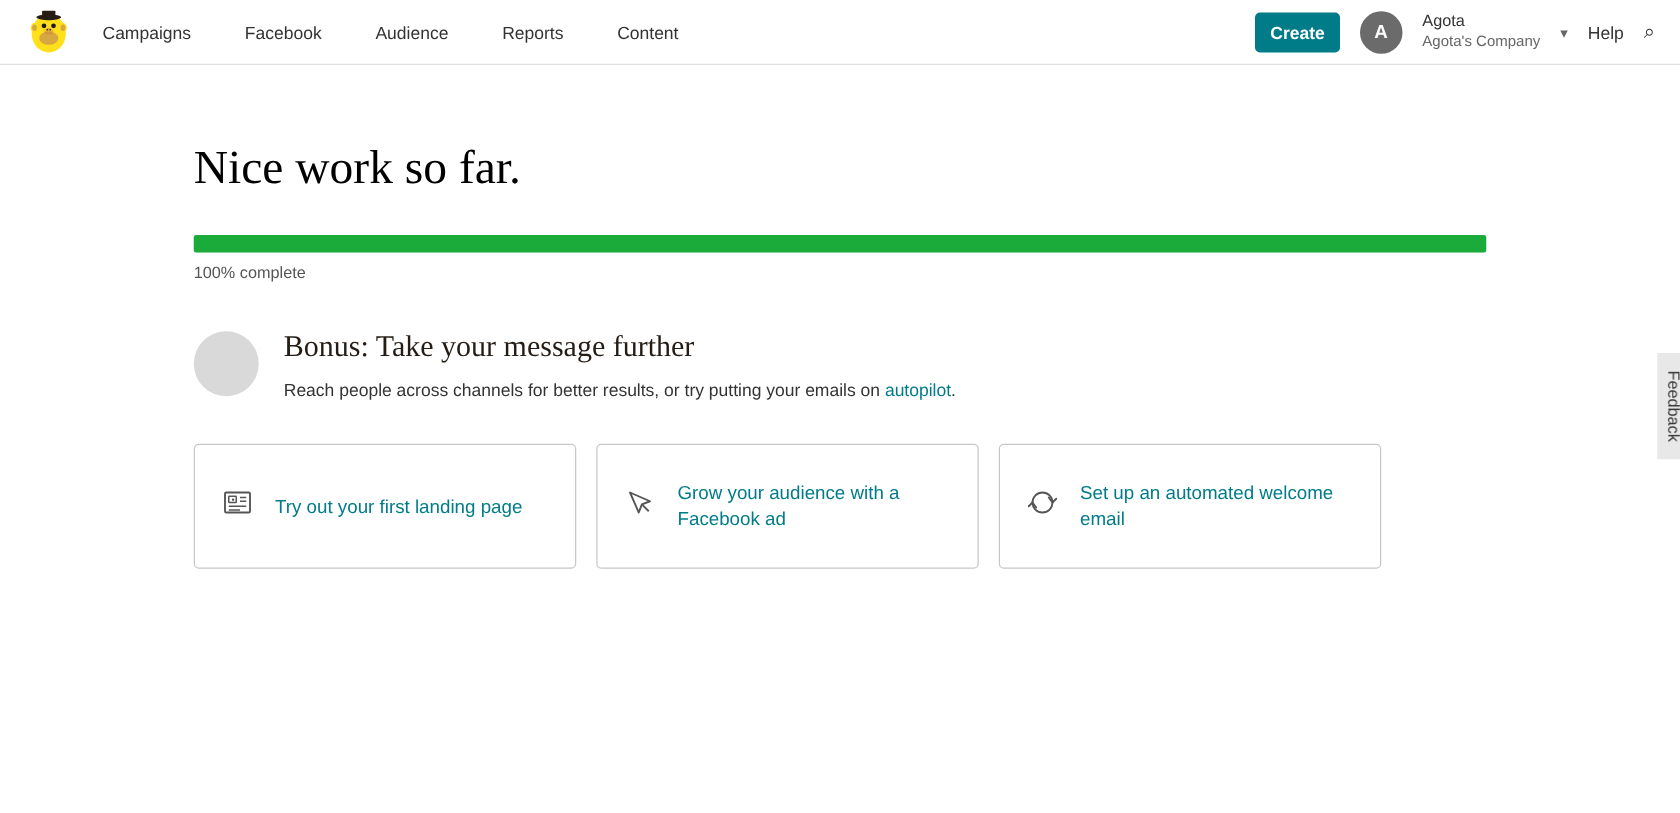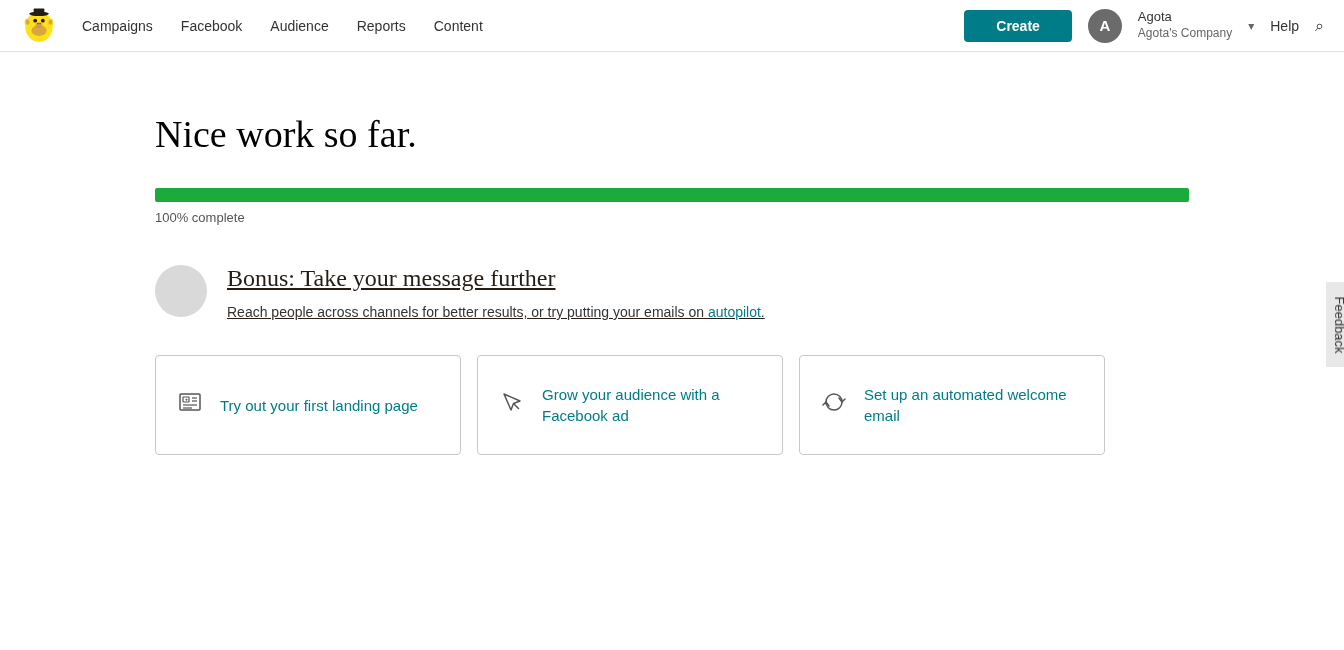--- a/index.html
+++ b/index.html
@@ -23,40 +23,40 @@
     }
     .navbar-logo {
       width: 38px;
       height: 38px;
       margin-right: 24px;
       flex-shrink: 0;
     }
     .nav-links {
       display: flex;
       align-items: center;
-      gap: 28px;
+      gap: 43px;
       flex: 1;
     }
     .nav-link {
       font-size: 14px;
       color: #333;
       text-decoration: none;
       cursor: pointer;
     }
     .nav-right {
       display: flex;
       align-items: center;
       gap: 16px;
     }
     .create-btn {
       background: #007c89;
       color: #fff;
       border: none;
       border-radius: 4px;
-      padding: 8px 32px;
+      padding: 8px 12px;
       font-size: 14px;
       font-weight: 600;
       cursor: pointer;
     }
     .avatar-circle {
       width: 34px;
       height: 34px;
       border-radius: 50%;
       background: #6b6b6b;
       color: #fff;
@@ -137,21 +137,20 @@
       color: #555;
       margin-bottom: 40px;
     }
 
     
     .bonus-section {
       display: flex;
       align-items: flex-start;
       gap: 20px;
       margin-bottom: 32px;
-      text-decoration: underline;
     }
     .bonus-icon-circle {
       width: 52px;
       height: 52px;
       border-radius: 50%;
       background: #d9d9d9;
       flex-shrink: 0;
     }
     .bonus-text-block {
       flex: 1;

